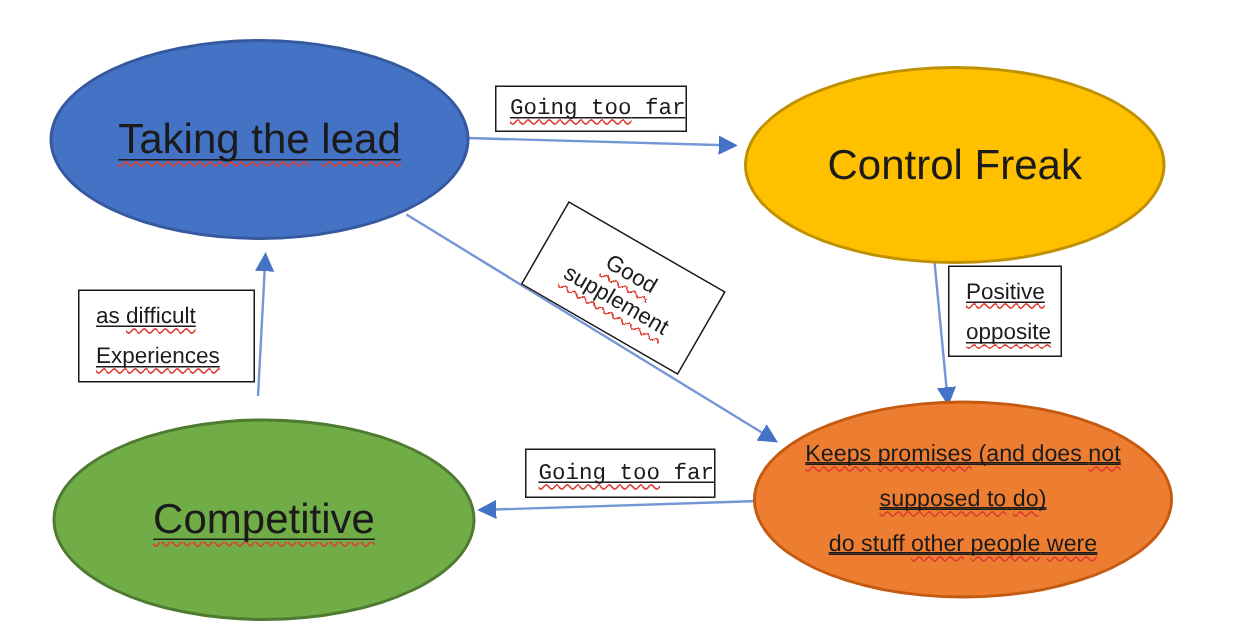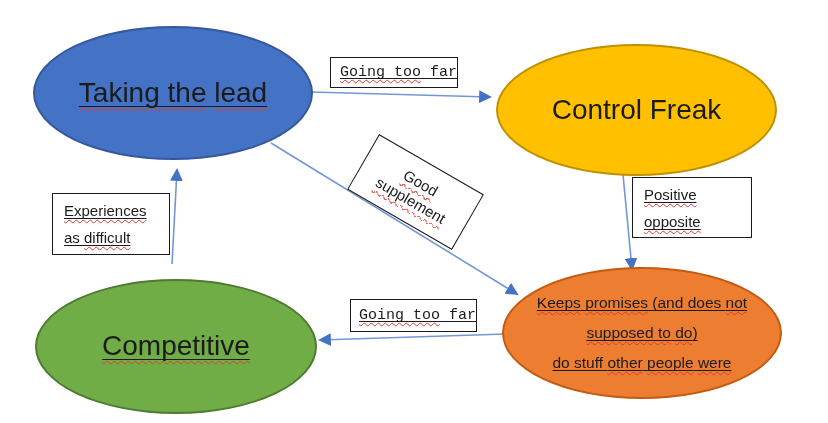--- a/index.html
+++ b/index.html
@@ -14,21 +14,21 @@
   svg.arrows line{stroke:var(--arrow);stroke-width:1.6;}
 
   .node{
     position:absolute;border-radius:50%;
     display:flex;align-items:center;justify-content:center;text-align:center;
     border:2.5px solid;box-sizing:border-box;
   }
   .node-blue  {left:33px;  top:26px;  width:280px;height:134px; background:var(--blue_fill);  border-color:var(--blue_border);}
   .node-yellow{left:496px; top:44px;  width:281px;height:132px; background:var(--yellow_fill);border-color:var(--yellow_border);}
   .node-green {left:35px;  top:279px; width:282px;height:135px; background:var(--green_fill); border-color:var(--green_border);}
-  .node-orange{left:502px; top:267px; width:280px;height:132px; background:var(--orange_fill);border-color:var(--orange_border);}
+  .node-orange{left:502px; top:267px; width:280px;height:132px; background:var(--orange_fill);border-color:var(--orange_border);text-decoration:underline;}
 
   .title{font-size:28px;line-height:1.15;letter-spacing:0px;}
   .small-node-text{font-size:15.5px;line-height:30px;padding:0 4px;}
 
   .ul{text-decoration:underline;text-decoration-thickness:1px;text-underline-offset:0.16em;text-decoration-skip-ink:none;}
   .sq{
     text-decoration-line:underline;text-decoration-style:wavy;
     text-decoration-color:var(--squiggle);text-decoration-thickness:1px;
     text-underline-offset:0.18em;text-decoration-skip-ink:none;
   }
@@ -36,21 +36,21 @@
 
   .labelbox{
     position:absolute;background:#ffffff;border:1.6px solid var(--box_border);
     box-sizing:border-box;font-size:15px;color:#1b1b1b;
     display:flex;flex-direction:column;justify-content:center;
   }
   .lb-center{align-items:flex-end;text-align:center;font-family:Liberation Mono, monospace;}
   .lb-left{align-items:flex-start;padding-left:11px;text-align:left;}
   .box-going-top   {left:330px;top:57px; width:128px;height:31px;}
   .box-experiences {left:52px; top:193px;width:118px;height:62px;line-height:27px;}
-  .box-positive    {left:632px;top:177px;width:120px; height:61px;line-height:27px;}
+  .box-positive    {left:632px;top:177px;width:76px; height:61px;line-height:27px;}
   .box-going-bottom{left:350px;top:299px;width:127px;height:33px;}
   .box-good-supp{
     left:355px;top:160px;width:121px;height:64px;
     transform:rotate(30deg);
     align-items:center;text-align:center;line-height:20px;
   }
 </style>
 </head>
 <body style="--arrow: #7396d6; --arrowhead: #4472c4; --squiggle: #e03c31; --box_border: #1a1a1a; --blue_fill: #4472c4; --blue_border: #35589e; --yellow_fill: #ffc000; --yellow_border: #bf9000; --green_fill: #70ad47; --green_border: #4e7a31; --orange_fill: #ed7d31; --orange_border: #c55a11;">
 
@@ -92,22 +92,22 @@
   <div class="labelbox lb-center box-going-top">
     <span class="ul"><span class="sq">Going too</span><span> far</span></span>
   </div>
 
   <div class="labelbox box-good-supp">
     <span><span class="sq">Good</span></span>
     <span><span class="sq">supplement</span></span>
   </div>
 
   <div class="labelbox lb-left box-experiences">
+    <span class="ul"><span>as </span><span class="sq">difficult</span></span>
     <span class="ul"><span class="sq">Experiences</span></span>
-    <span class="ul"><span>as </span><span class="sq">difficult</span></span>
   </div>
 
   <div class="labelbox lb-left box-positive">
     <span class="ul"><span class="sq">Positive</span></span>
     <span class="ul"><span class="sq">opposite</span></span>
   </div>
 
   <div class="labelbox lb-center box-going-bottom">
     <span class="ul"><span class="sq">Going too</span><span> far</span></span>
   </div>

